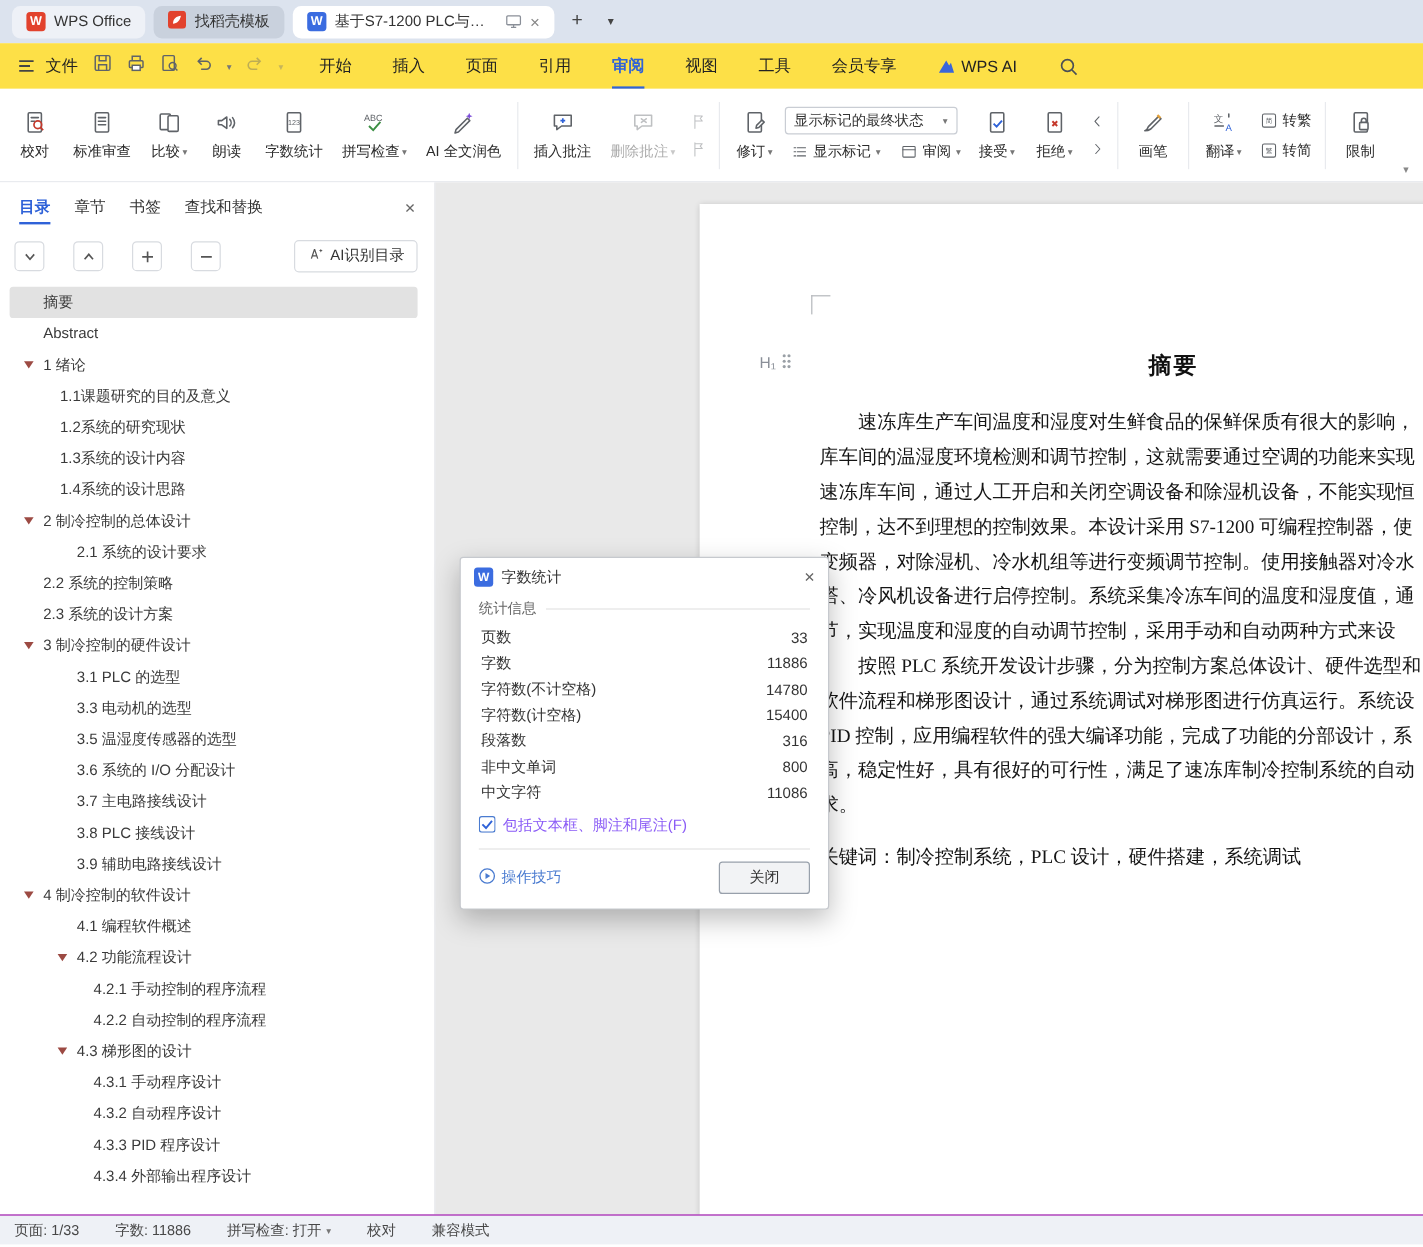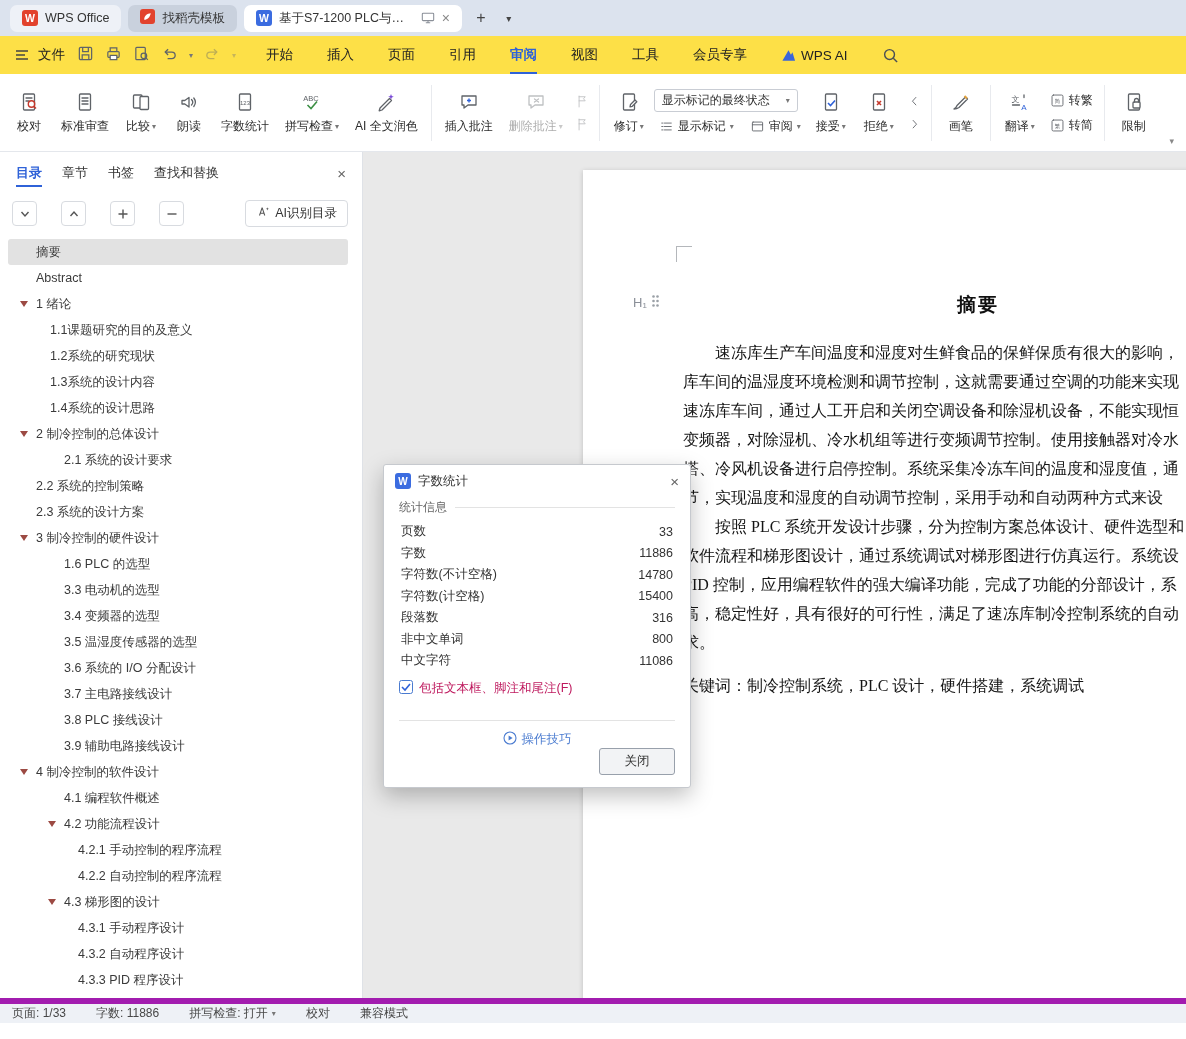--- a/index.html
+++ b/index.html
@@ -76,27 +76,27 @@
   
   .dialog { position:absolute; left:383px; top:464px; width:308px; background:#fff; border:1px solid #c6c9ce; border-radius:3px; box-shadow:0 8px 22px rgba(0,0,0,.25); z-index:50; }
   .dlg-head { height:32px; display:flex; align-items:center; gap:7px; padding:0 11px; }
   .dlg-w { width:16px; height:16px; border-radius:3px; background:#3b6ce0; color:#fff; font-size:10px; font-weight:bold; display:flex; align-items:center; justify-content:center; }
   .dlg-title { font-size:12.5px; color:#333; }
   .dlg-x { margin-left:auto; color:#666; font-size:15px; }
   .dlg-body { padding:2px 15px 12px; }
   .sect { display:flex; align-items:center; gap:8px; font-size:12px; color:#666; margin-bottom:5px; }
   .sect::after { content:''; flex:1; height:1px; background:#e3e3e3; }
   .stat-row { display:flex; justify-content:space-between; font-size:12.5px; color:#333; height:21.5px; align-items:center; padding:0 2px; }
-  .chk-row { display:flex; align-items:center; gap:6px; font-size:12.5px; color:#be185d; margin:8px 0 23px; }
-  .dlg-foot { border-top:1px solid #e3e3e3; padding-top:10px; display:flex; align-items:center;flex-direction:column; }
+  .chk-row { display:flex; align-items:center; gap:6px; font-size:12.5px; color:#8b5cf6; margin:8px 0 10px; }
+  .dlg-foot { border-top:1px solid #e3e3e3; padding-top:10px; display:flex; align-items:center; }
   .tips { display:flex; align-items:center; gap:5px; color:#4a7bd0; font-size:12.5px; }
   .close-btn { margin-left:auto; width:76px; height:27px; background:#f2f3f5; border:1px solid #98a0ab; border-radius:3px; font-size:12.5px; color:#333; display:flex; align-items:center; justify-content:center; }
 
   
-  .statusbar { position:absolute; left:0; right:0; bottom:16px; height:25px; background:#eef1f6; border-top:6px solid #a21caf; display:flex; align-items:center; gap:30px; padding:0 12px; font-size:12px; color:#474747; }
+  .statusbar { position:absolute; left:0; right:0; bottom:2px; height:25px; background:#eef1f6; border-top:1px solid #a21caf; display:flex; align-items:center; gap:30px; padding:0 12px; font-size:12px; color:#474747; }
   .sb-item { display:flex; align-items:center; gap:4px; white-space:nowrap; }
 </style>
 </head>
 <body>
 
 <div class="titlebar">
   <div class="wtab t1">
     <span class="wlogo red">W</span>
     <span class="ttext">WPS Office</span>
   </div>
@@ -544,27 +544,24 @@
         <span>2.2 系统的控制策略</span>
       </div>
       <div class="toc-item" style="padding-left: 28px;">
         <span>2.3 系统的设计方案</span>
       </div>
       <div class="toc-item" style="padding-left: 28px;">
         <span class="tri" style="left: 12px;"></span>
         <span>3 制冷控制的硬件设计</span>
       </div>
       <div class="toc-item" style="padding-left: 56px;">
-        <span>1.6 PLC 的选型</span>
+        <span>3.1 PLC 的选型</span>
       </div>
       <div class="toc-item" style="padding-left: 56px;">
         <span>3.3 电动机的选型</span>
-      </div>
-      <div class="toc-item" style="padding-left: 56px;">
-        <span>3.4 变频器的选型</span>
       </div>
       <div class="toc-item" style="padding-left: 56px;">
         <span>3.5 温湿度传感器的选型</span>
       </div>
       <div class="toc-item" style="padding-left: 56px;">
         <span>3.6 系统的 I/O 分配设计</span>
       </div>
       <div class="toc-item" style="padding-left: 56px;">
         <span>3.7 主电路接线设计</span>
       </div>
@@ -625,20 +622,21 @@
               <circle cx="6.5" cy="11.5" r="1.3"></circle>
             </g>
           </svg></span>
     </div>
     <div class="dtitle">摘要</div>
     <div class="dbody">
       <div>
           <div class="dline">　　速冻库生产车间温度和湿度对生鲜食品的保鲜保质有很大的影响，</div>
           <div class="dline">库车间的温湿度环境检测和调节控制，这就需要通过空调的功能来实现</div>
           <div class="dline">速冻库车间，通过人工开启和关闭空调设备和除湿机设备，不能实现恒</div>
+          <div class="dline">控制，达不到理想的控制效果。本设计采用 S7-1200 可编程控制器，使</div>
           <div class="dline">变频器，对除湿机、冷水机组等进行变频调节控制。使用接触器对冷水</div>
           <div class="dline">塔、冷风机设备进行启停控制。系统采集冷冻车间的温度和湿度值，通</div>
           <div class="dline">节，实现温度和湿度的自动调节控制，采用手动和自动两种方式来设</div>
           <div class="dline">　　按照 PLC 系统开发设计步骤，分为控制方案总体设计、硬件选型和</div>
           <div class="dline">软件流程和梯形图设计，通过系统调试对梯形图进行仿真运行。系统设</div>
           <div class="dline">PID 控制，应用编程软件的强大编译功能，完成了功能的分部设计，系</div>
           <div class="dline">高，稳定性好，具有很好的可行性，满足了速冻库制冷控制系统的自动</div>
           <div class="dline">求。</div>
         </div>
       <div class="dkeywords">关键词：制冷控制系统，PLC 设计，硬件搭建，系统调试</div>

